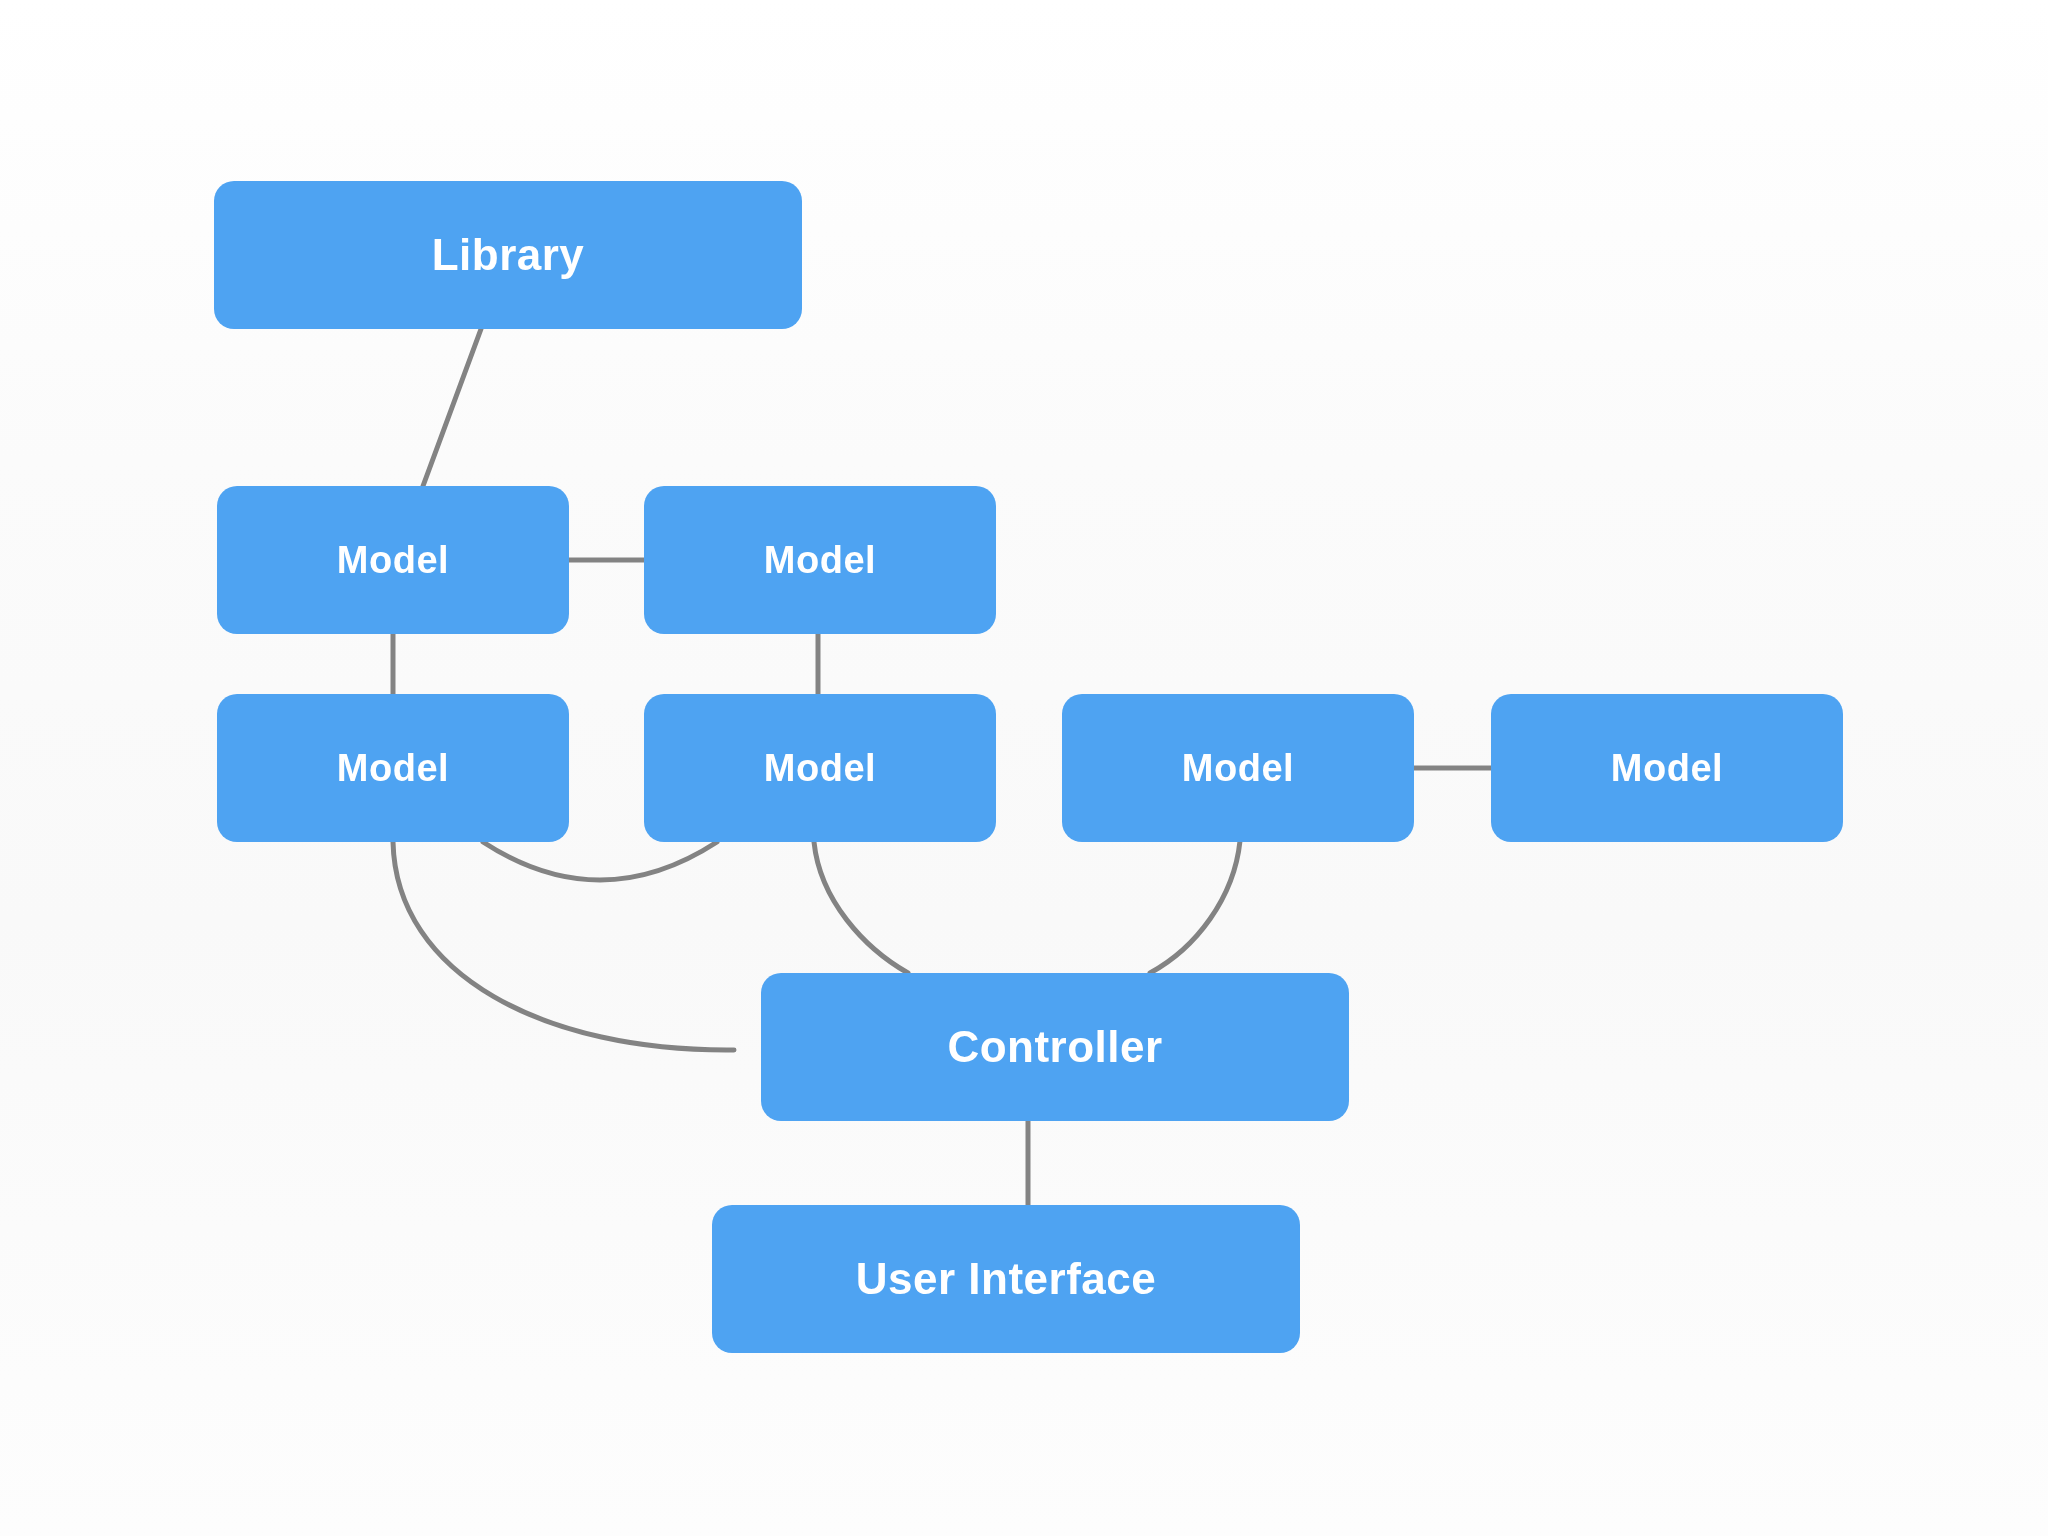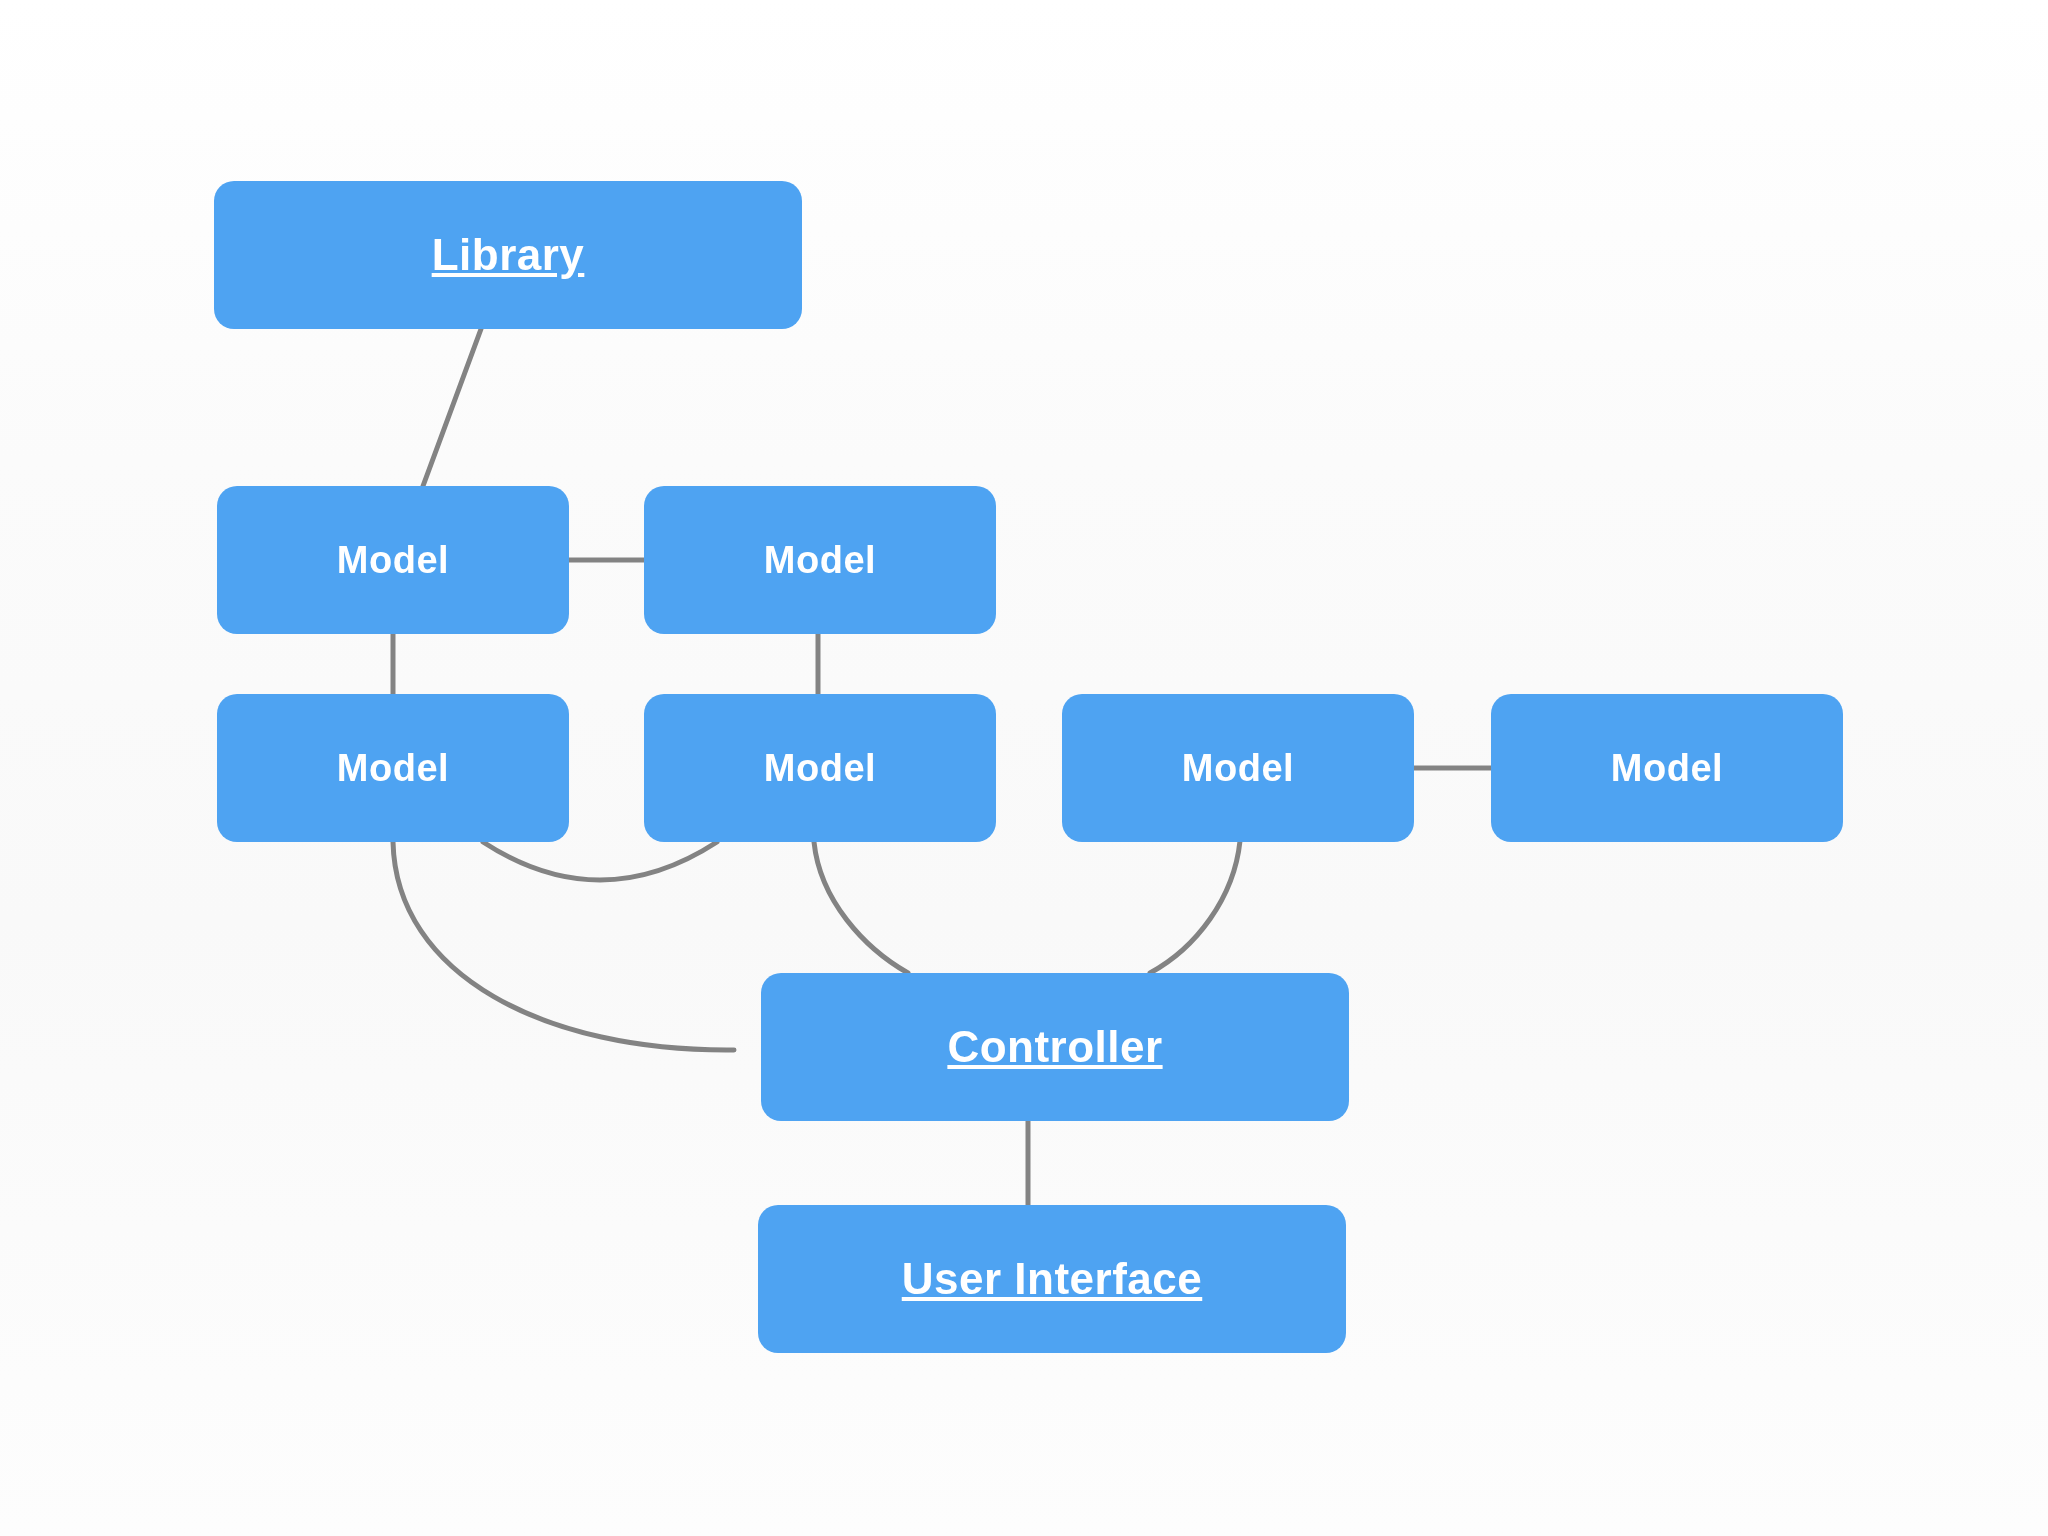--- a/index.html
+++ b/index.html
@@ -42,32 +42,31 @@
     font-weight: bold;
     font-size: 38px;
     letter-spacing: 0.5px;
     white-space: nowrap;
   }
   .node.wide {
     width: 588px;
   }
   .node.wide span {
     font-size: 44px;
-    text-decoration: underline;
   }
   
   #n-library        { left: 214px;  top: 181px; }
   #n-model-1        { left: 217px;  top: 486px; }
   #n-model-2        { left: 644px;  top: 486px; }
   #n-model-3        { left: 217px;  top: 694px; }
   #n-model-4        { left: 644px;  top: 694px; }
   #n-model-5        { left: 1062px; top: 694px; }
   #n-model-6        { left: 1491px; top: 694px; }
   #n-controller     { left: 734px;  top: 973px; margin-left: 27px; }
-  #n-user-interface { left: 758px;  top: 1205px; text-align: right; }
+  #n-user-interface { left: 712px;  top: 1205px; text-align: right; }
 </style>
 </head>
 <body>
 
 <div id="canvas">
 
   <svg id="edge-layer" viewBox="0 0 2048 1536" xmlns="http://www.w3.org/2000/svg">
     <path d="M481,329 L423,486"></path>
     <path d="M569,560 L644,560"></path>
     <path d="M393,634 L393,694"></path>

